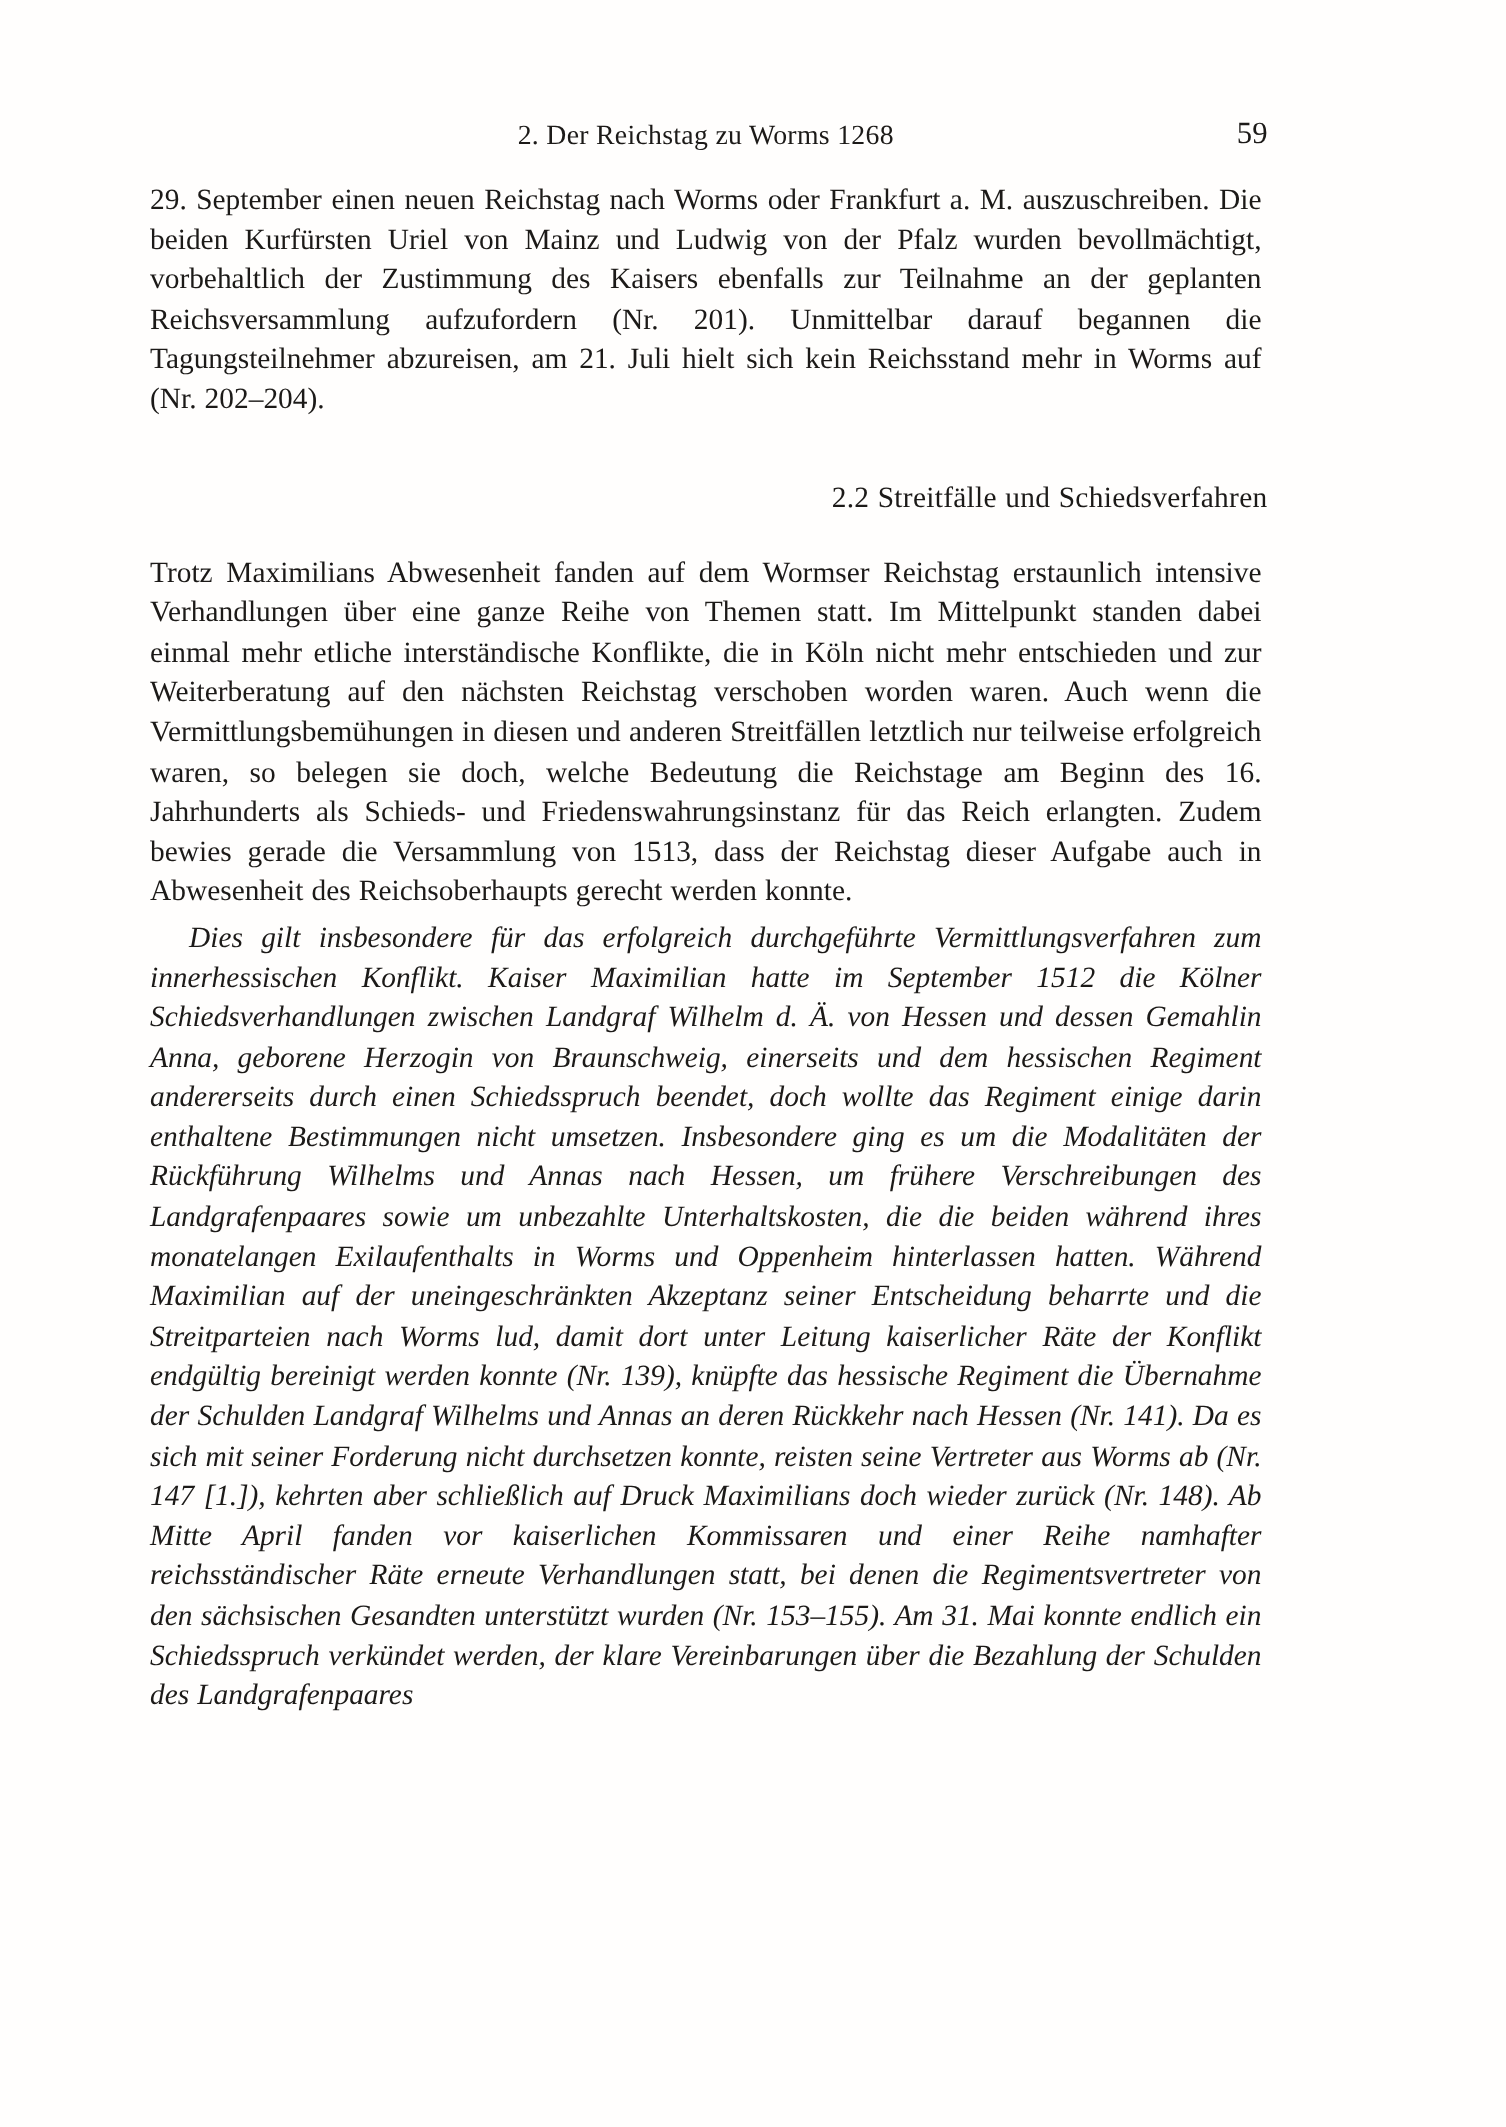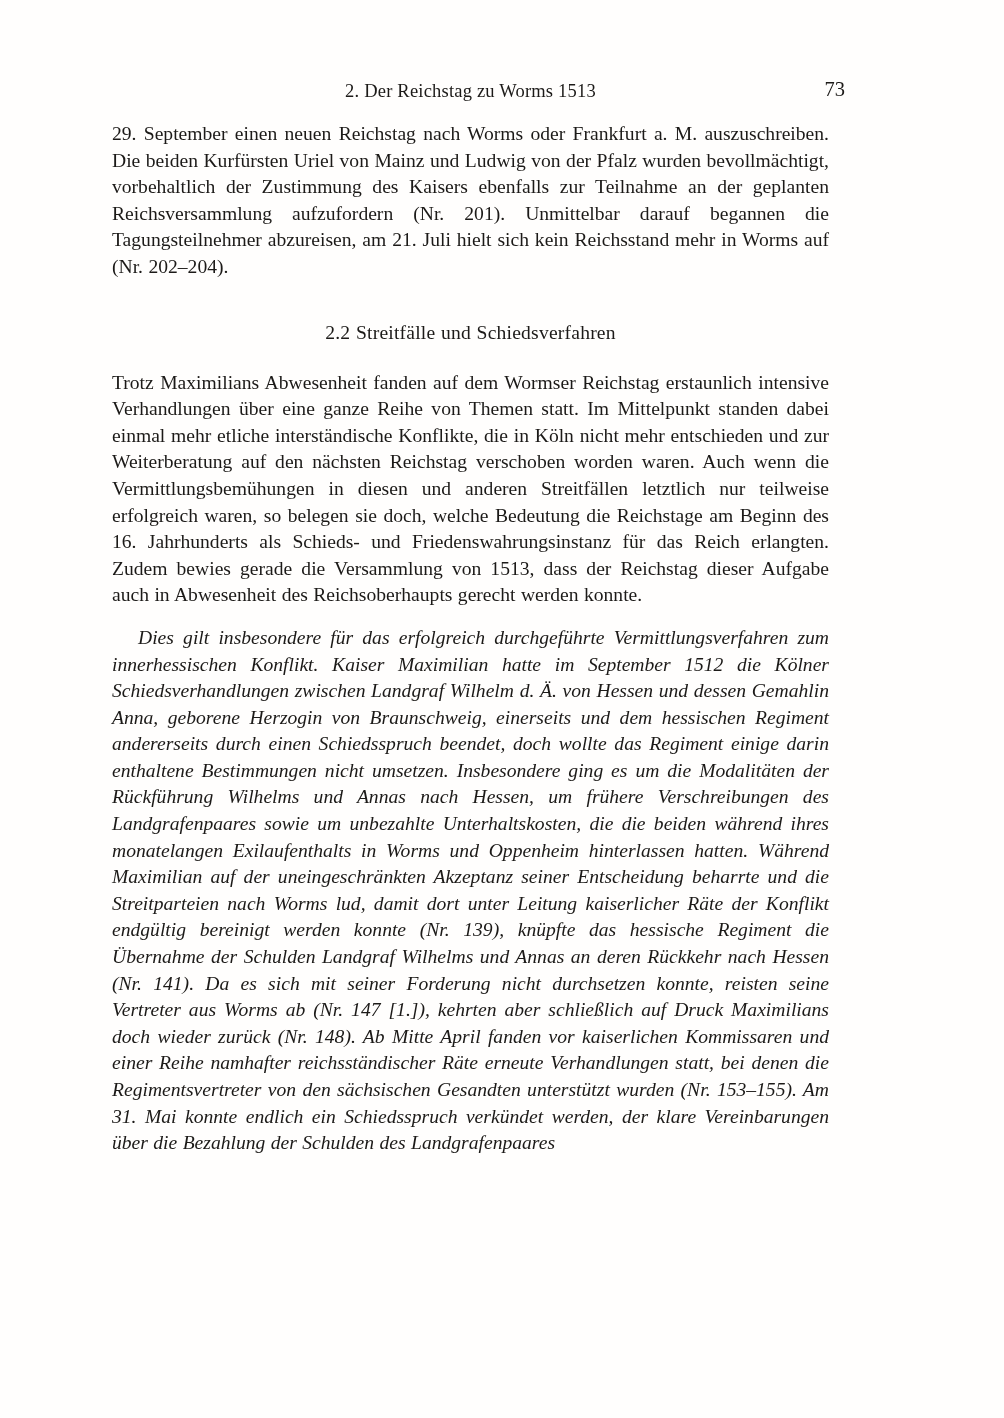--- a/index.html
+++ b/index.html
@@ -45,43 +45,43 @@
   }
   .page-body {
     font-size: 19.6px;
     line-height: 26.6px;
     text-align: justify;
     hyphens: auto;
     -webkit-hyphens: auto;
     word-spacing: 0.5px;
   }
   .para {
-    margin: 16px;
+    margin: 4px;
   }
   .section-heading {
     font-size: 19.6px;
     font-weight: normal;
-    text-align: center;
+    text-align: right;
     letter-spacing: 0.2px;
     margin: 38px 0 24px 0;
     line-height: 27px;
   }
   .para.indent {
     text-indent: 26px;
     font-style: italic;
   }
 </style>
 </head>
 <body>
 
 <div class="page">
 
   <header class="page-header">
-    <span class="running-head">2. Der Reichstag zu Worms 1513</span>
-    <span class="page-number">73</span>
+    <span class="running-head">2. Der Reichstag zu Worms 1268</span>
+    <span class="page-number">59</span>
   </header>
 
   <main class="page-body">
 
     <p class="para">29. September einen neuen Reichstag nach Worms oder Frankfurt a. M. auszuschreiben. Die beiden Kurfürsten Uriel von Mainz und Ludwig von der Pfalz wurden bevollmächtigt, vorbehaltlich der Zustimmung des Kaisers ebenfalls zur Teilnahme an der geplanten Reichsversammlung aufzufordern (Nr. 201). Unmittelbar darauf begannen die Tagungsteilnehmer abzureisen, am 21. Juli hielt sich kein Reichsstand mehr in Worms auf (Nr. 202–204).</p>
 
     <h2 class="section-heading">2.2 Streitfälle und Schiedsverfahren</h2>
 
     <p class="para">Trotz Maximilians Abwesenheit fanden auf dem Wormser Reichstag erstaunlich intensive Verhandlungen über eine ganze Reihe von Themen statt. Im Mittelpunkt standen dabei einmal mehr etliche interständische Konflikte, die in Köln nicht mehr entschieden und zur Weiterberatung auf den nächsten Reichstag verschoben worden waren. Auch wenn die Vermittlungsbemühungen in diesen und anderen Streitfällen letztlich nur teilweise erfolgreich waren, so belegen sie doch, welche Bedeutung die Reichstage am Beginn des 16. Jahrhunderts als Schieds- und Friedenswahrungsinstanz für das Reich erlangten. Zudem bewies gerade die Versammlung von 1513, dass der Reichstag dieser Aufgabe auch in Abwesenheit des Reichsoberhaupts gerecht werden konnte.</p>
 

